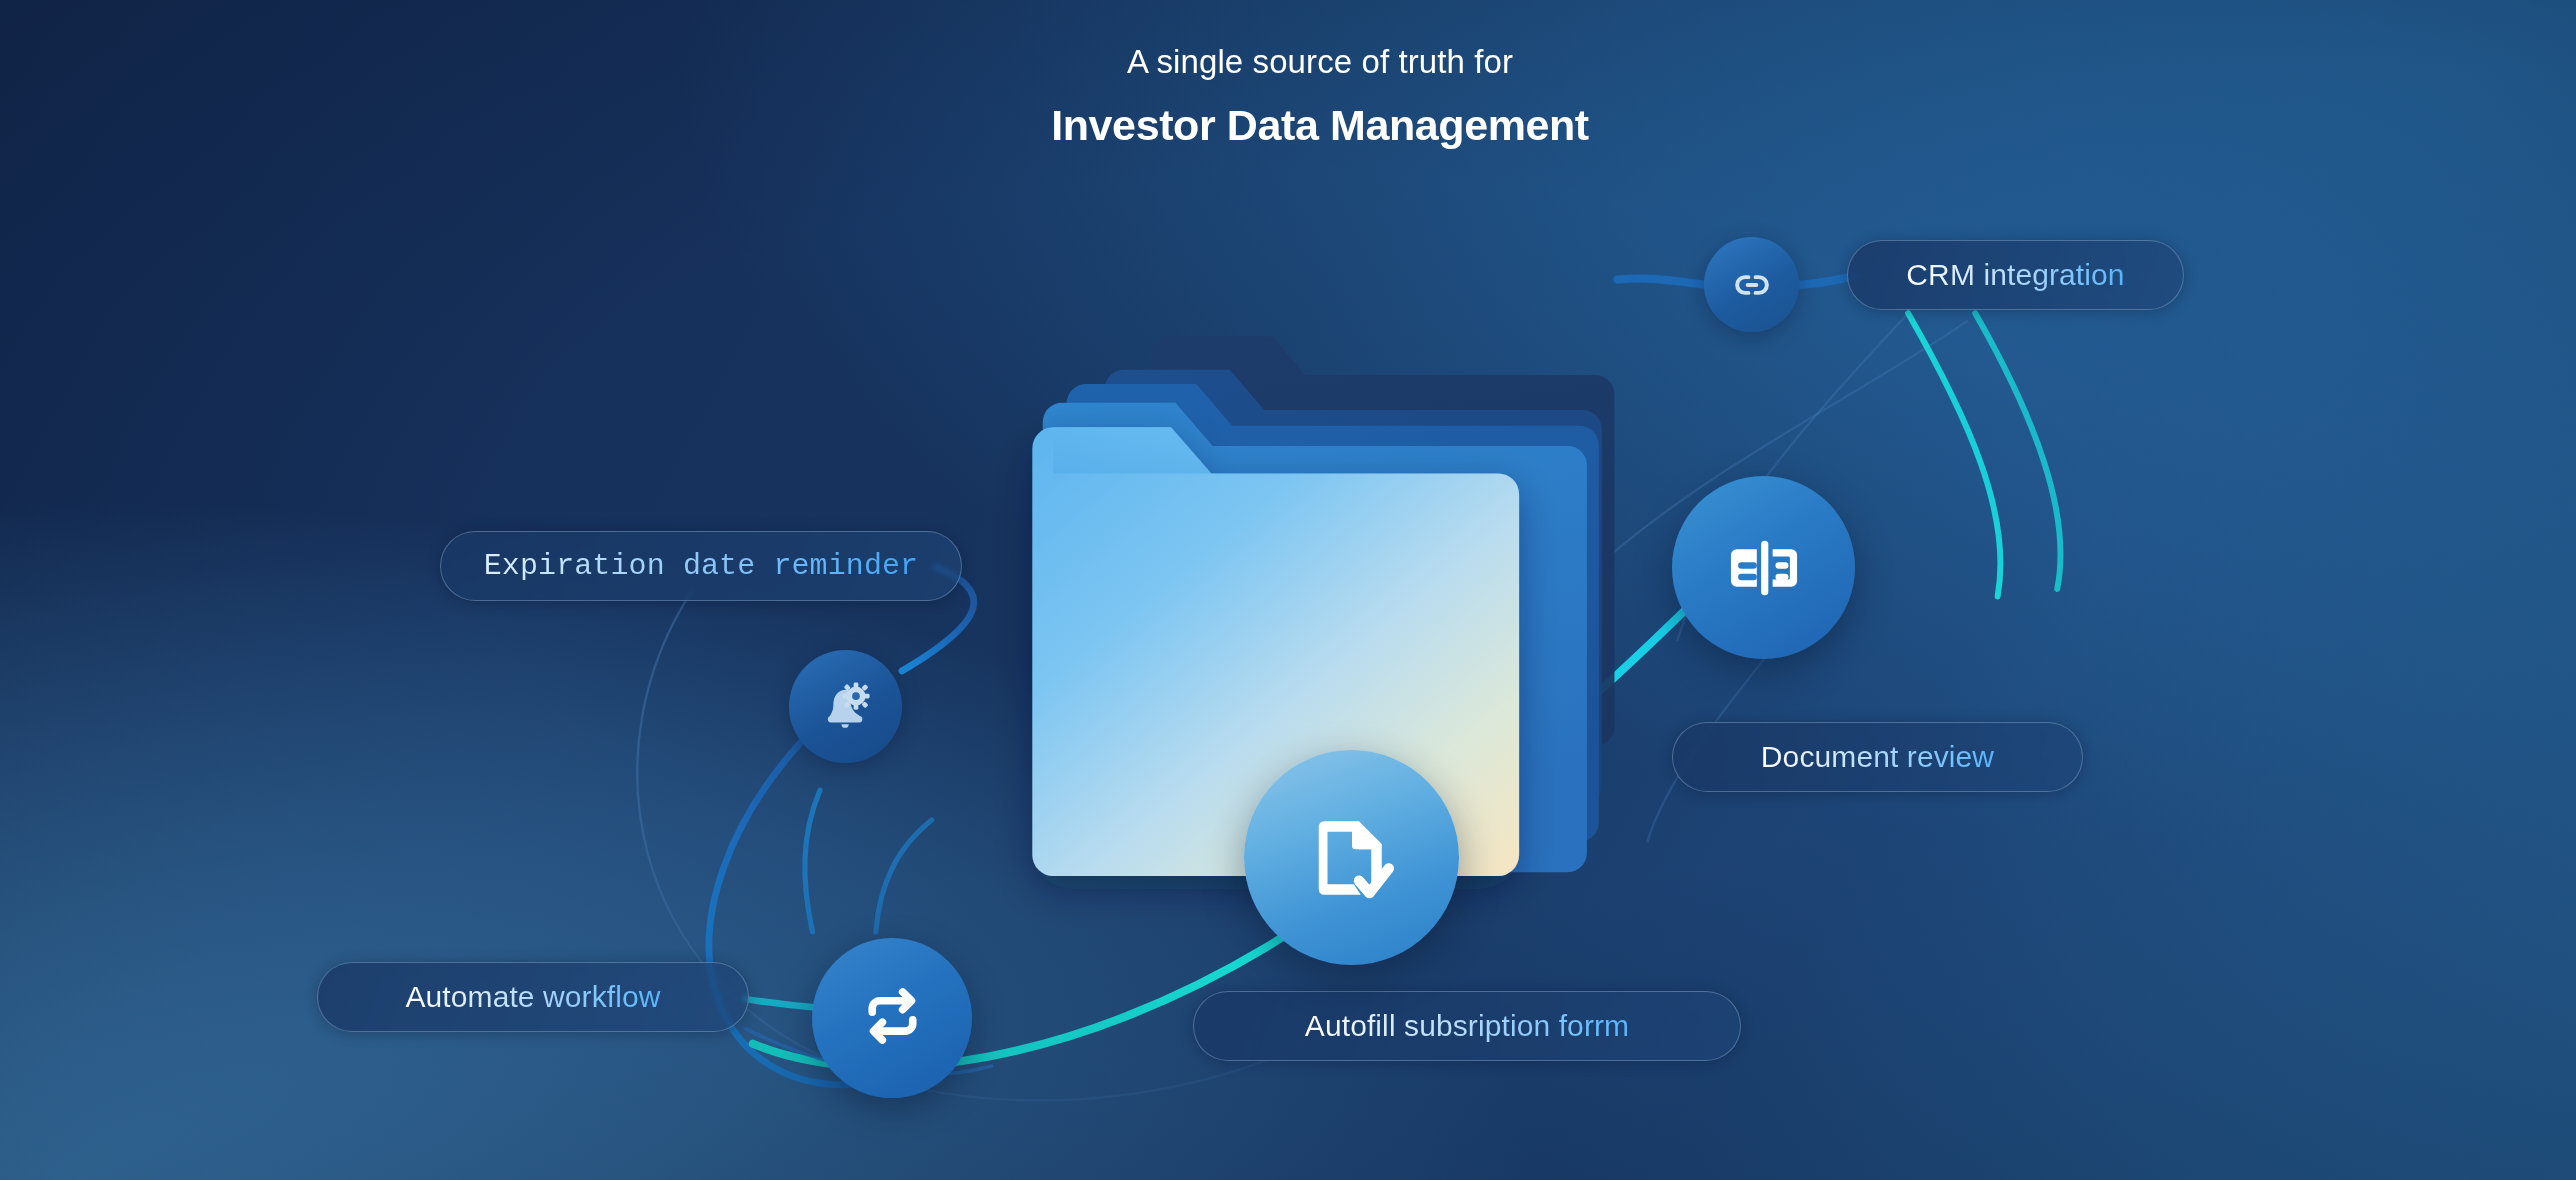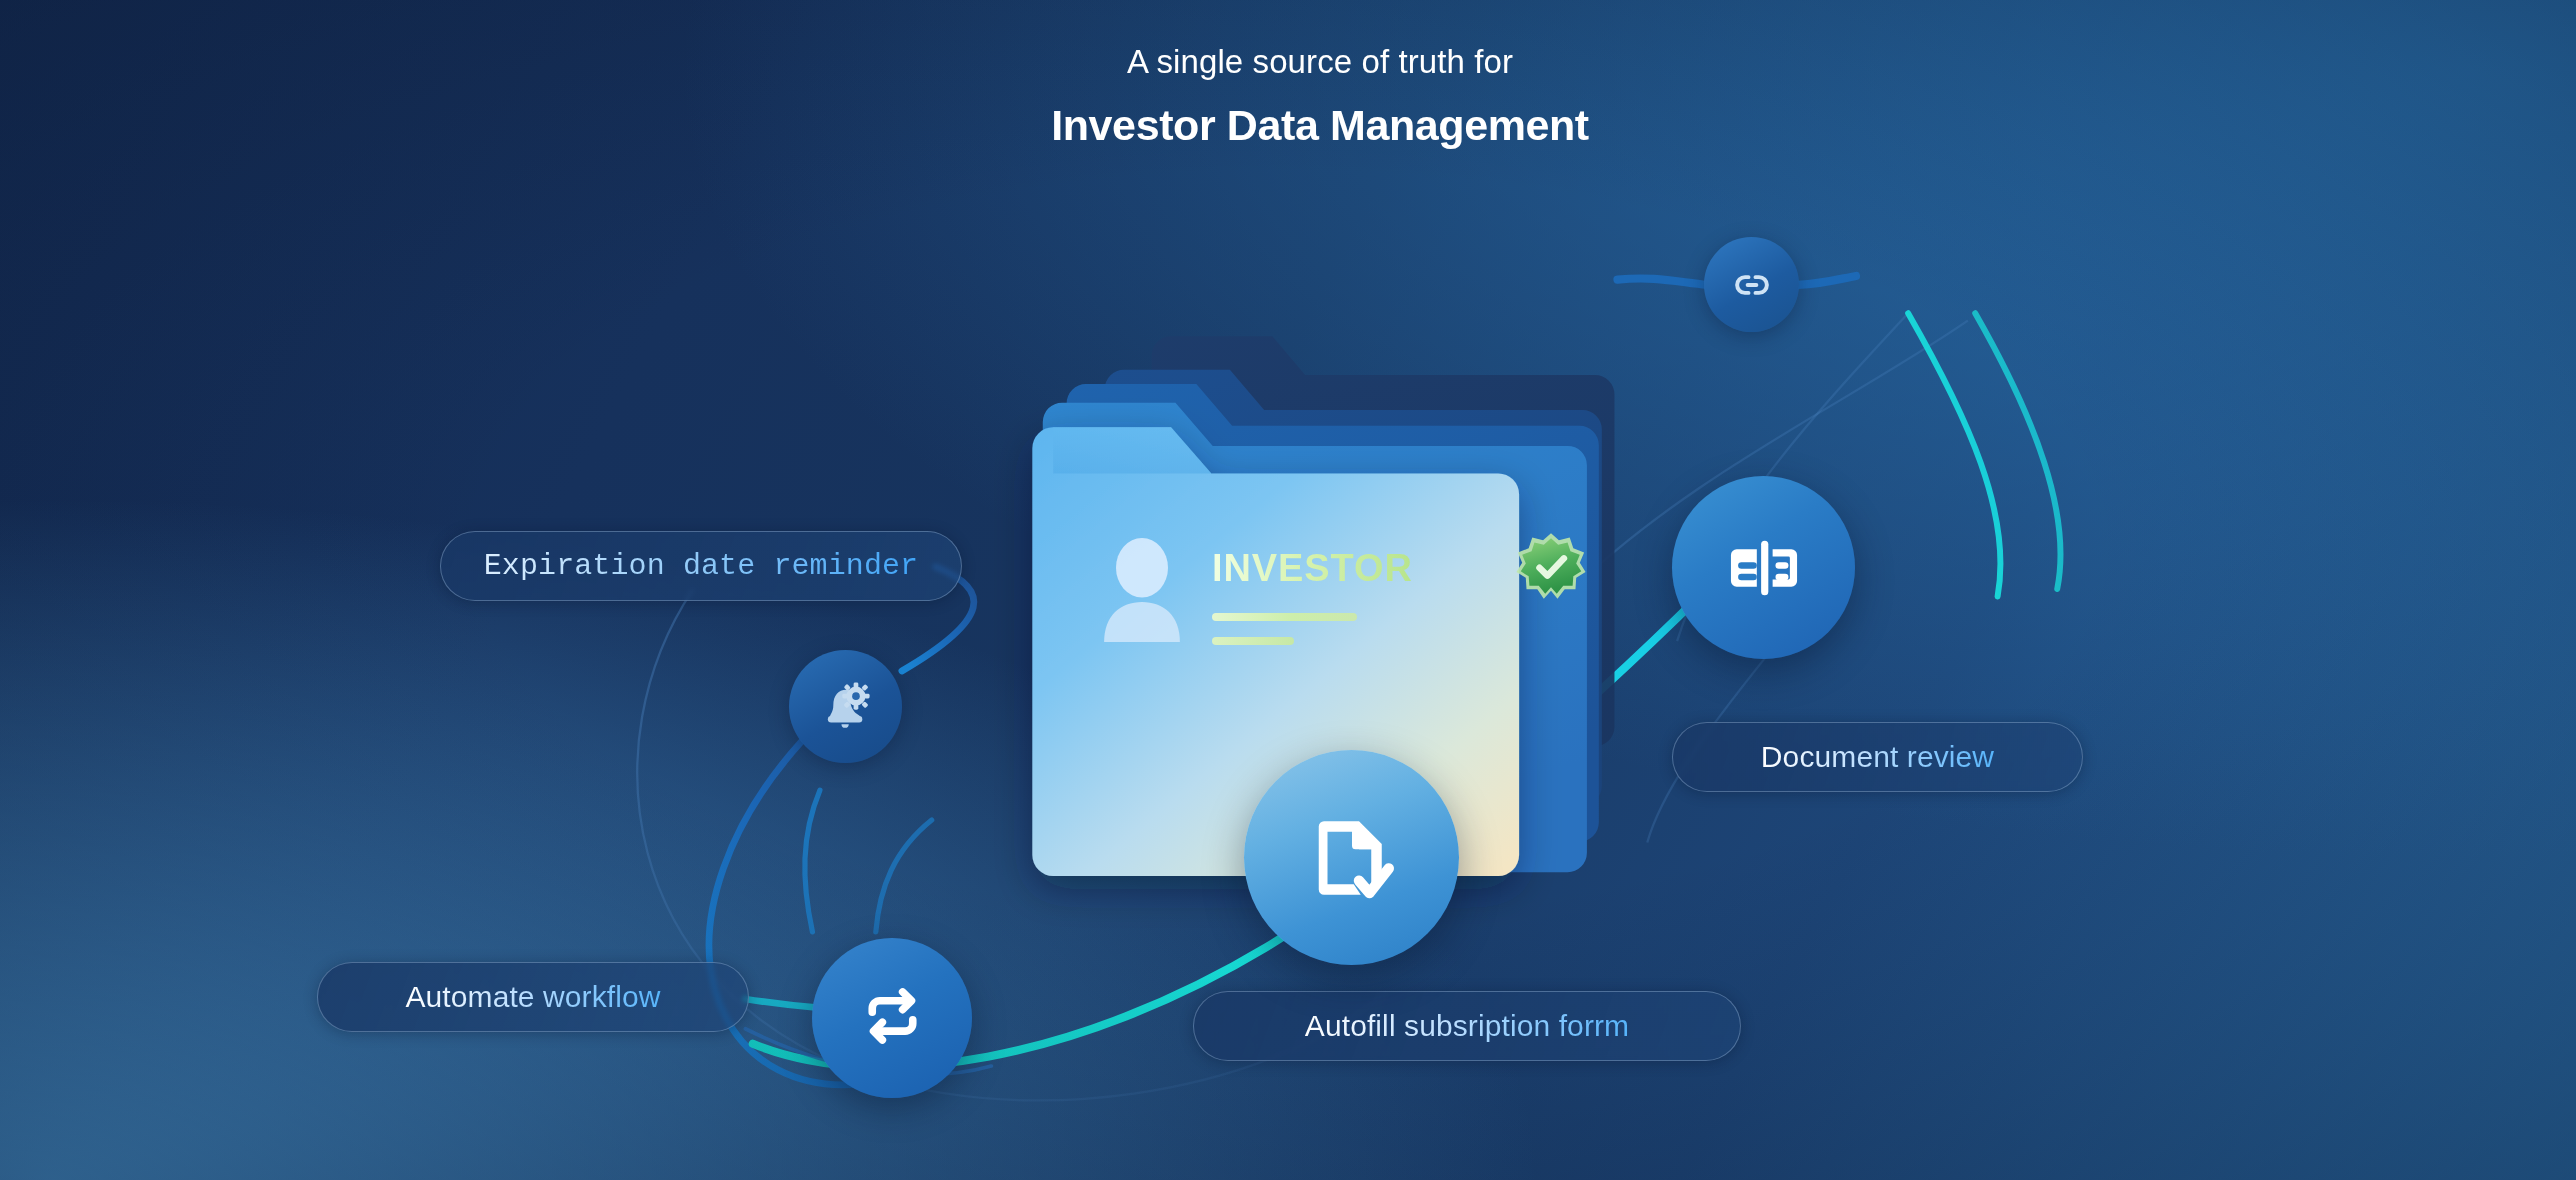--- a/index.html
+++ b/index.html
@@ -235,39 +235,20 @@
                h-678 a26 26 0 0 1 -26 -26 v-578 a26 26 0 0 1 26 -26 z" fill="url(#fL2)"></path>
     </g>
 
     <g filter="url(#softShadow)">
       <path d="M1413 573 h158 l54 62 h385 a28 28 0 0 1 28 28 v484 a28 28 0 0 1 -28 28
                h-597 a28 28 0 0 1 -28 -28 v-546 a28 28 0 0 1 28 -28 z" fill="url(#fFront)"></path>
       <path d="M1413 573 h158 l54 62 h-212 z" fill="url(#fTab)" opacity=".55"></path>
     </g>
   </svg>
 
-  <div id="folderFace">
-    <svg id="avatar" viewBox="0 0 118 140">
-      <ellipse cx="59" cy="40" rx="35" ry="40" fill="#ddeeff" opacity=".86"></ellipse>
-      <path d="M8 140 C8 104 30 86 59 86 C88 86 110 104 110 140 Z" fill="#d4e9fb" opacity=".80"></path>
-    </svg>
-
-    <div id="investorWord">INVESTOR</div>
-
-    <svg id="badge" viewBox="0 0 100 100">
-      <path d="M50 3 L61 13 L76 9 L81 24 L96 30 L90 44 L98 57 L85 65 L84 81 L69 81 L59 94
-               L50 83 L40 94 L31 81 L16 81 L15 65 L2 57 L10 44 L4 30 L19 24 L24 9 L39 13 Z" fill="#bfe8a8" opacity=".9"></path>
-      <path d="M50 10 L60 19 L73 16 L77 28 L90 33 L85 45 L92 56 L81 63 L80 76 L67 76 L58 87
-               L50 78 L42 87 L33 76 L20 76 L19 63 L8 56 L15 45 L10 33 L23 28 L27 16 L40 19 Z" fill="url(#badgeG)"></path>
-      <path d="M34 51 L45 62 L68 38" fill="none" stroke="#e6f8e0" stroke-width="9" stroke-linecap="round" stroke-linejoin="round"></path>
-    </svg>
-
-    <div class="bar" id="bar1"></div>
-    <div class="bar" id="bar2"></div>
-  </div>
 
   <div class="ic" id="ic-link">
     <svg width="42" height="42" viewBox="0 0 48 48">
       <path d="M19 24 h10" stroke="#cfe3f5" stroke-width="4.5" stroke-linecap="round" fill="none"></path>
       <path d="M20 15 h-4 a9 9 0 0 0 0 18 h4" stroke="#cfe3f5" stroke-width="4.5" stroke-linecap="round" fill="none"></path>
       <path d="M28 15 h4 a9 9 0 0 1 0 18 h-4" stroke="#cfe3f5" stroke-width="4.5" stroke-linecap="round" fill="none"></path>
     </svg>
   </div>
 
   <div class="ic" id="ic-bell">
@@ -317,20 +298,23 @@
 
   <div class="ic" id="ic-swap">
     <svg width="81" height="81" viewBox="0 0 64 64">
       <path d="M16 27 v-3 a6 6 0 0 1 6 -6 h24" fill="none" stroke="#ffffff" stroke-width="6" stroke-linecap="round"></path>
       <path d="M40 11 l7 7 l-7 7" fill="none" stroke="#ffffff" stroke-width="6" stroke-linecap="round" stroke-linejoin="round"></path>
       <path d="M48 33 v3 a6 6 0 0 1 -6 6 H18" fill="none" stroke="#ffffff" stroke-width="6" stroke-linecap="round"></path>
       <path d="M24 35 l-7 7 l7 7" fill="none" stroke="#ffffff" stroke-width="6" stroke-linecap="round" stroke-linejoin="round"></path>
     </svg>
   </div>
 
+  <div class="pill" id="pill-crm">
+    <span>CRM integration</span>
+  </div>
 
   <div class="pill tint-soft" id="pill-exp">
     <span>Expiration date reminder</span>
   </div>
 
   <div class="pill" id="pill-auto">
     <span>Automate workflow</span>
   </div>
 
   <div class="pill" id="pill-doc">

